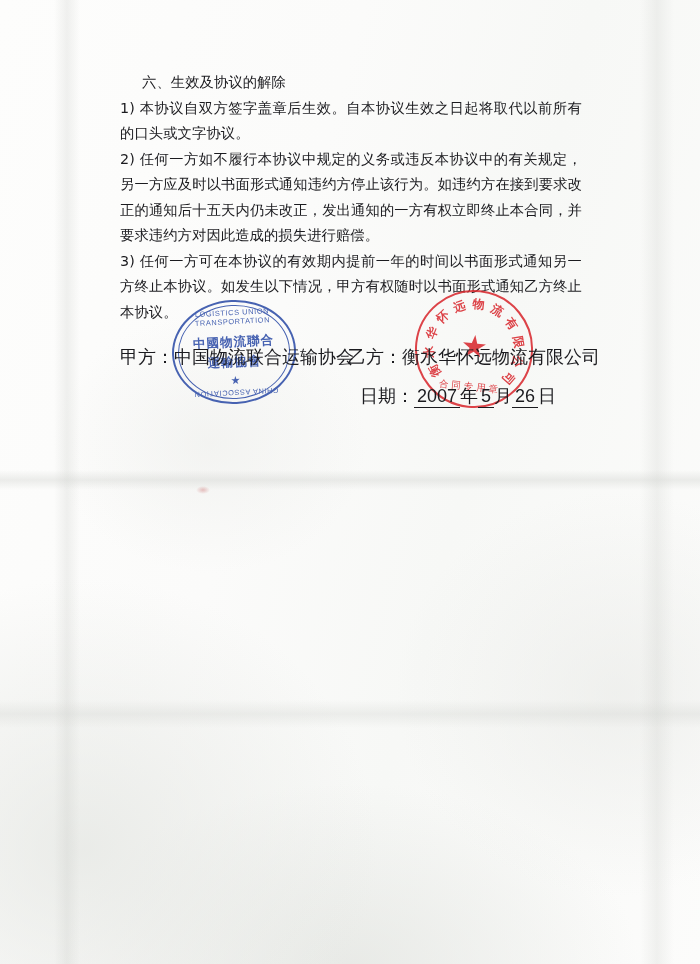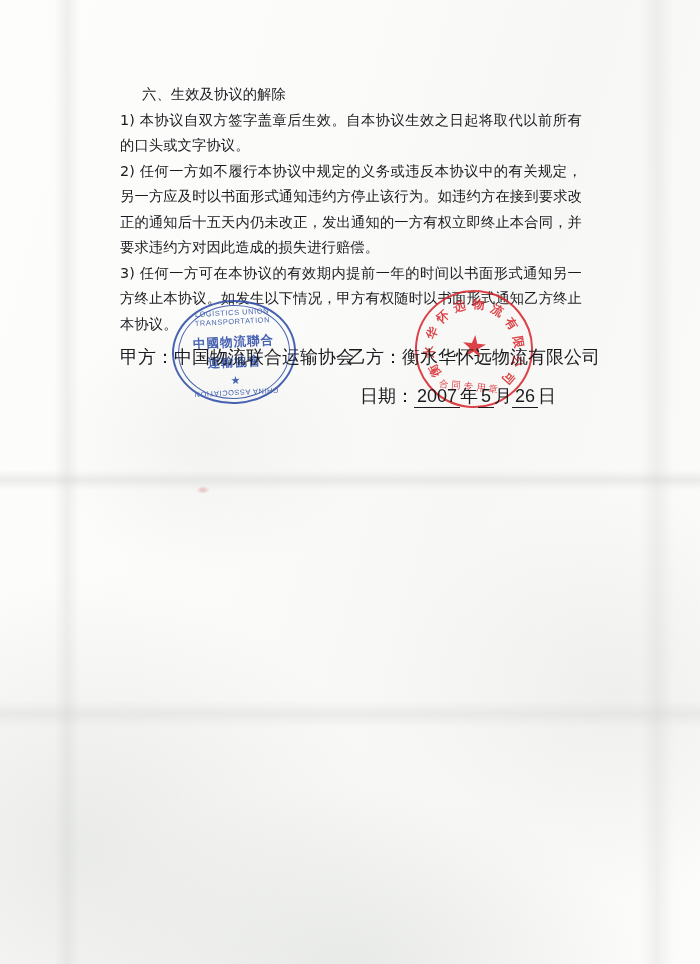--- a/index.html
+++ b/index.html
@@ -45,21 +45,20 @@
     width: 462px;
     color: #1b1b1f;
     font-size: 14.3px;
     line-height: 25.5px;
     font-family: "DejaVu Sans", "Liberation Sans", sans-serif;
     letter-spacing: .1px;
   }
   .heading {
     text-indent: 22px;
     white-space: nowrap;
-    margin-top: 12px;
   }
   .para {
     text-align: justify;
     text-justify: inter-ideograph;
   }
   .para.indent2 { text-indent: 22px; }
 
   
   .sig-row {
     position: absolute;

